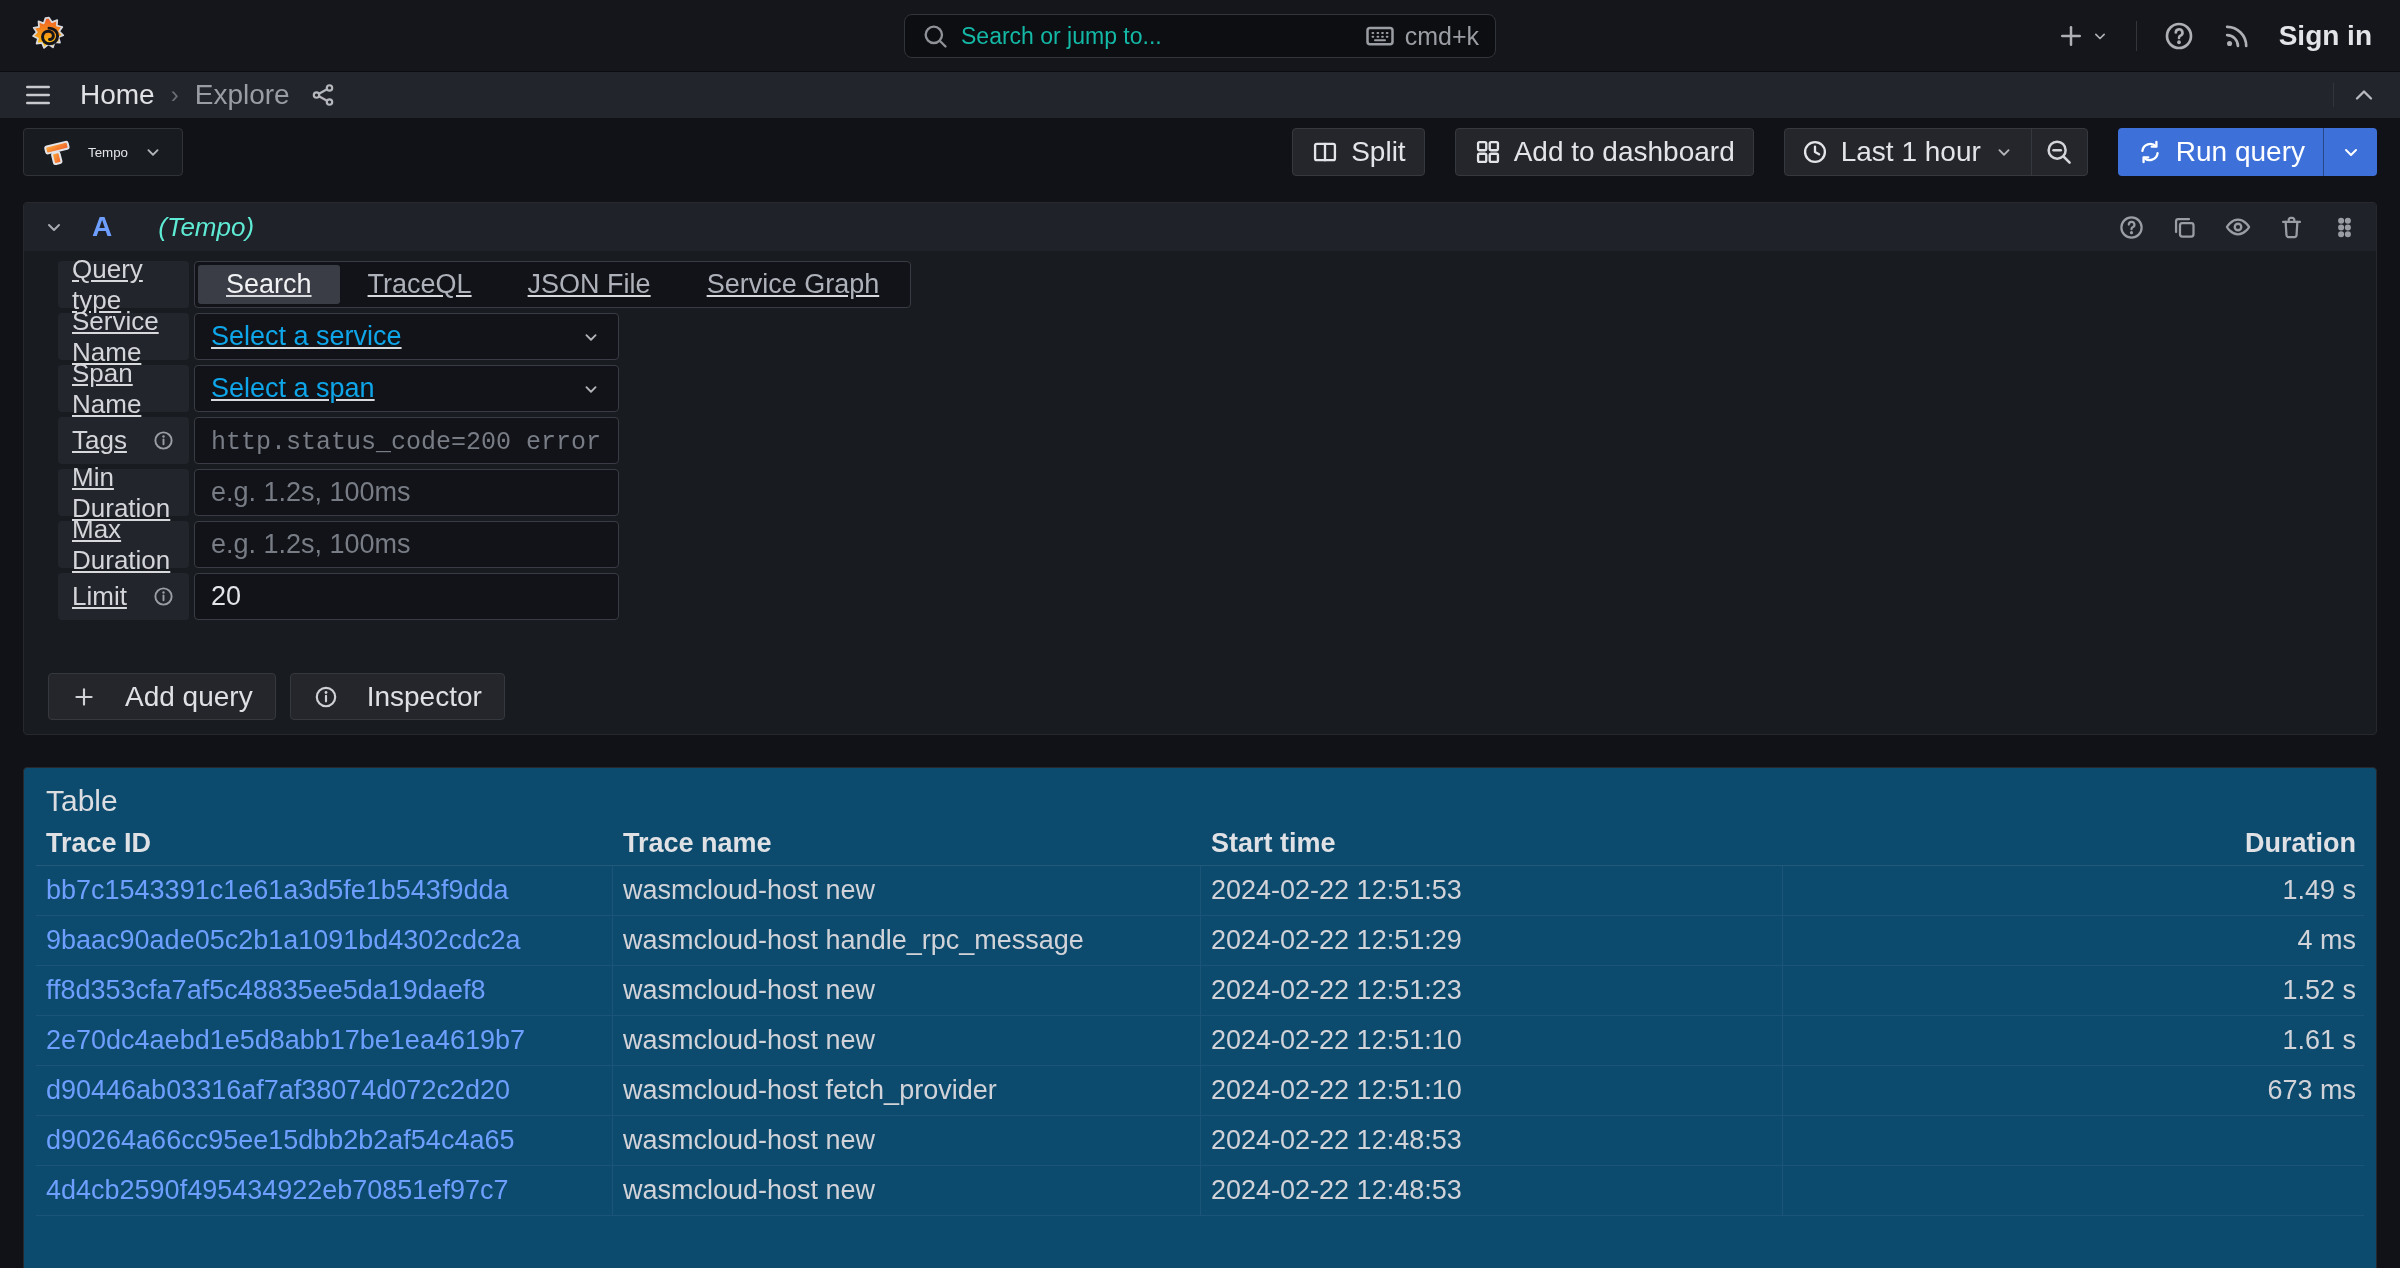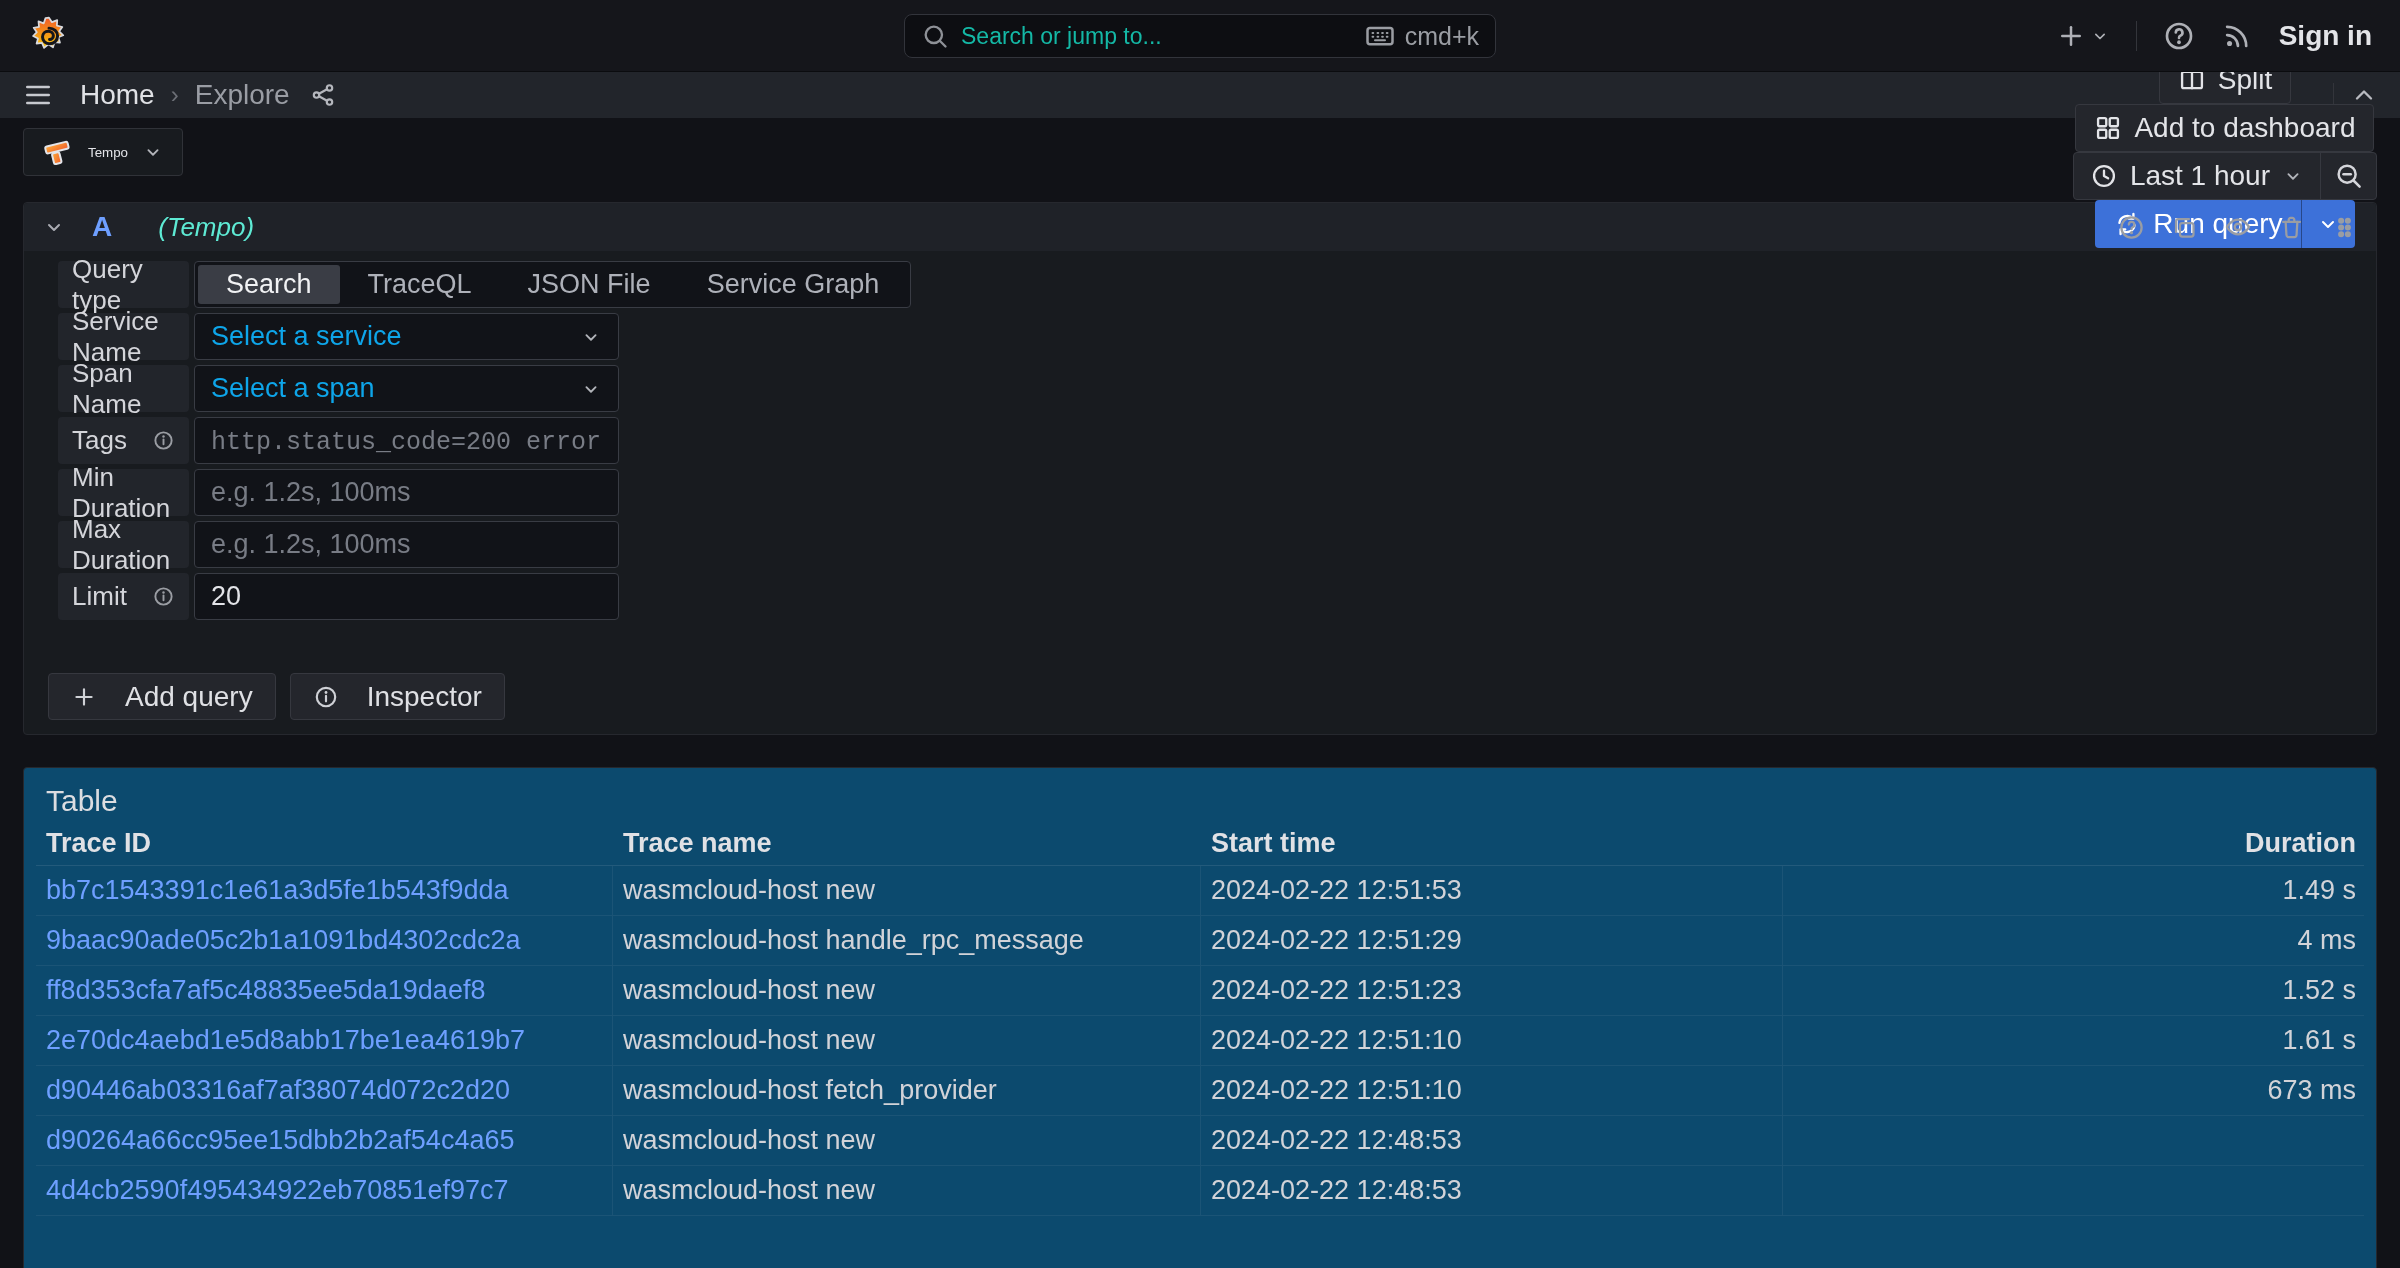--- a/index.html
+++ b/index.html
@@ -50,21 +50,21 @@
   
   main { padding:0 23px; }
   .toolbar { margin-top:10px; display:flex; align-items:center; height:48px; }
   .ds-picker {
     height:48px; display:flex; align-items:center; gap:14px; padding:0 18px;
     background:#181b1f; border:1px solid #303238; border-radius:4px; cursor:pointer;
     color:#e3e4e8; font-weight:500;
   }
   .tempo-logo { width:32px; height:32px; }
   .caret-dim { color:#b2b4ba; }
-  .toolbar-right { margin-left:auto; display:flex; align-items:center; gap:0;flex-direction:column; }
+  .toolbar-right { margin-left:auto; display:flex; align-items:center; gap:30px; }
   .tb-btn {
     height:48px; display:flex; align-items:center; gap:12px; padding:0 18px;
     background:#24262c; border:1px solid #36383f; border-radius:4px;
     color:#e3e4e8; font-weight:500; font-size:28px; cursor:pointer; white-space:nowrap;
   }
   .time-group { display:flex; align-items:stretch; background:#24262c; border:1px solid #36383f; border-radius:4px; overflow:hidden; }
   .time-btn { display:flex; align-items:center; gap:12px; padding:0 16px; height:46px; color:#e3e4e8; font-weight:500; cursor:pointer; }
   .zoomout-btn { width:56px; display:flex; align-items:center; justify-content:center; border-left:1px solid #36383f; color:#d4d5da; cursor:pointer; }
   .run-group { display:flex; align-items:stretch; background:#3d71d9; border-radius:4px; overflow:hidden; }
   .run-main { display:flex; align-items:center; gap:12px; padding:0 18px; height:48px; color:#fff; font-weight:500; cursor:pointer; }
@@ -73,21 +73,21 @@
   
   .query-panel { margin-top:26px; background:#181b1f; border:1px solid #26282e; border-radius:4px; }
   .qheader { height:48px; background:#1f2228; display:flex; align-items:center; padding:0 18px; border-radius:4px 4px 0 0; }
   .qh-caret { color:#a9abb2; cursor:pointer; }
   .qh-ref { color:#6e9fff; font-weight:700; font-size:28px; margin-left:26px; cursor:pointer; }
   .qh-hint { color:#5eead4; font-style:italic; font-size:26px; margin-left:46px; }
   .qh-icons { margin-left:auto; display:flex; align-items:center; gap:26px; color:#9a9da3; }
   .qh-icons .icon { cursor:pointer; }
   .qbody { padding:10px 12px 14px 12px; }
   .qrows { margin-left:22px; display:flex; flex-direction:column; gap:5px; }
-  .frow { display:flex; align-items:stretch; gap:5px; height:47px; }
+  .frow { display:flex; align-items:stretch; gap:5px; height:47px;text-decoration:underline; }
   .f-label {
     width:131px; background:#22252b; border-radius:4px; display:flex; align-items:center;
     justify-content:space-between; padding:0 14px; font-size:26px; font-weight:500; color:#d4d5da;
   }
   .f-label .icon { color:#9a9da3; }
   .f-control { width:425px; position:relative; }
   .f-select {
     width:100%; height:100%; background:#111318; border:1px solid #393c44; border-radius:4px;
     display:flex; align-items:center; padding:0 16px; color:#0ea5e9; font-size:27px; cursor:pointer;
   }

